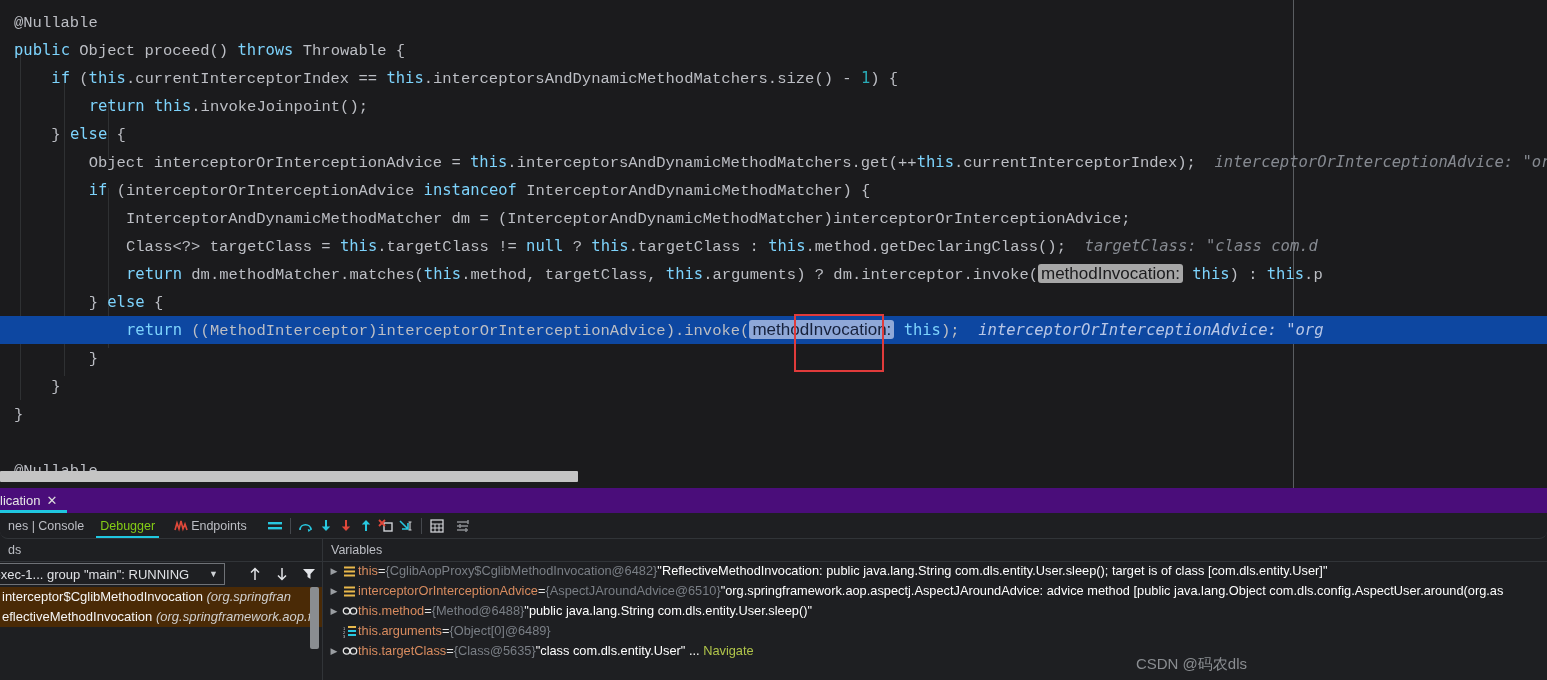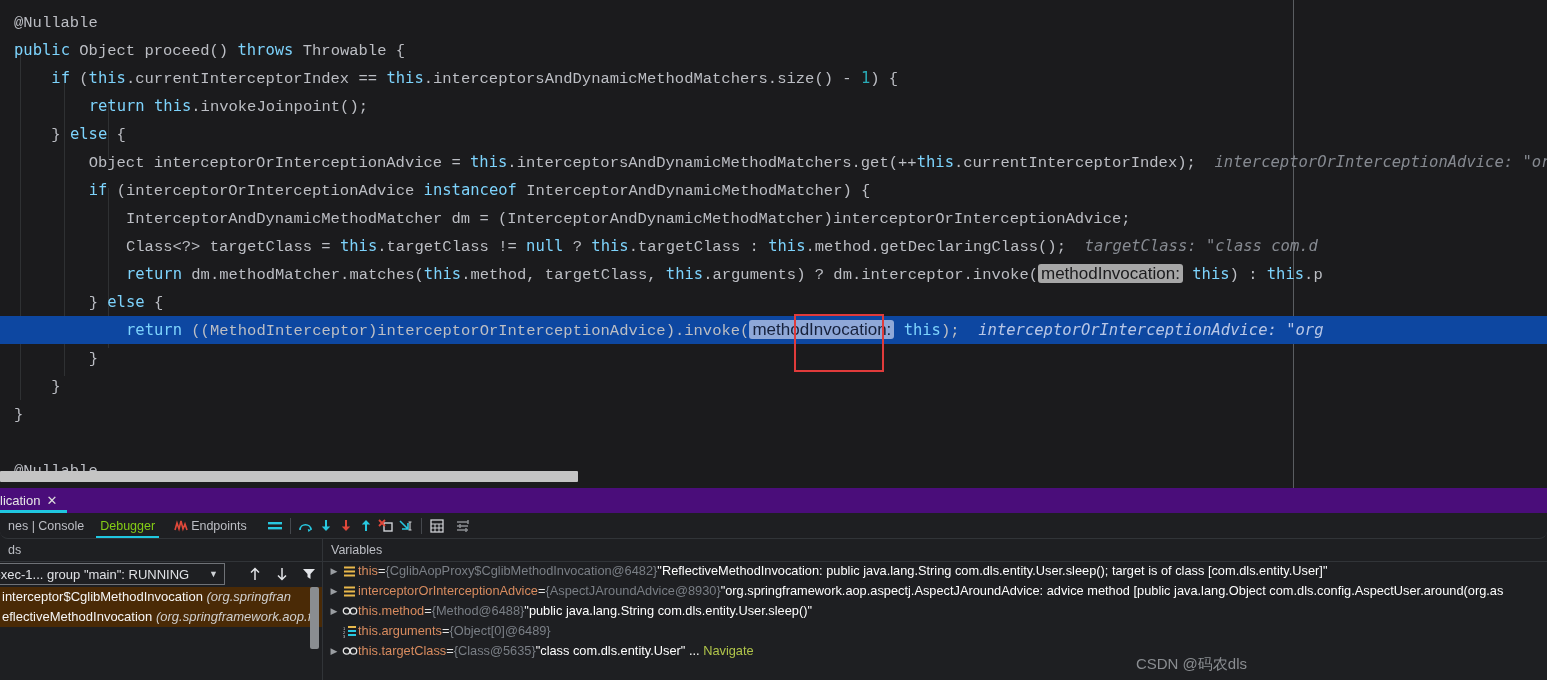--- a/index.html
+++ b/index.html
@@ -225,21 +225,21 @@
           <span class="arrow">▶</span>
           <span class="vico">
             <svg width="13" height="13" viewBox="0 0 13 13">
               <rect x="1" y="1.5" width="11" height="2" fill="#e8b84b"></rect>
               <rect x="1" y="5.5" width="11" height="2" fill="#e8b84b"></rect>
               <rect x="1" y="9.5" width="11" height="2" fill="#e8b84b"></rect>
             </svg>
           </span>
           <span class="vname">interceptorOrInterceptionAdvice</span>
           <span> = </span>
-          <span class="vref">{AspectJAroundAdvice@8930}</span>
+          <span class="vref">{AspectJAroundAdvice@6510}</span>
           <span class="vstr"> "org.springframework.aop.aspectj.AspectJAroundAdvice: advice method [public java.lang.Object com.dls.config.AspectUser.around(org.as</span>
         </div>
         <div class="vrow">
           <span class="arrow">▶</span>
           <span class="vico">
             <svg width="16" height="12" viewBox="0 0 16 12">
               <circle cx="4.5" cy="6" r="3.2" stroke="#e6e6e6" stroke-width="1.3" fill="none"></circle>
               <circle cx="11.5" cy="6" r="3.2" stroke="#e6e6e6" stroke-width="1.3" fill="none"></circle>
             </svg>
           </span>

